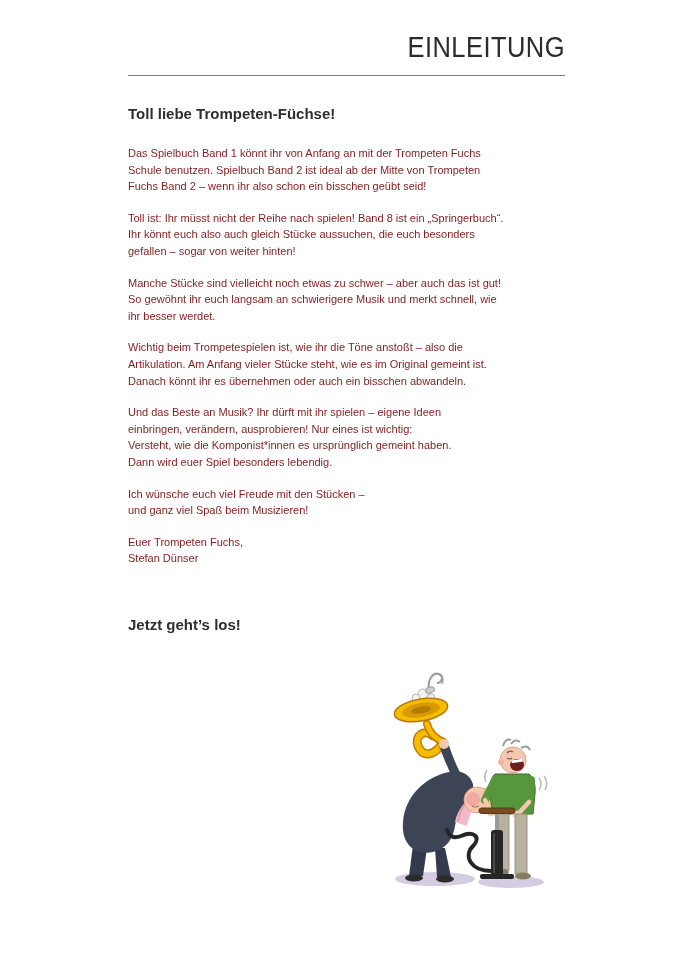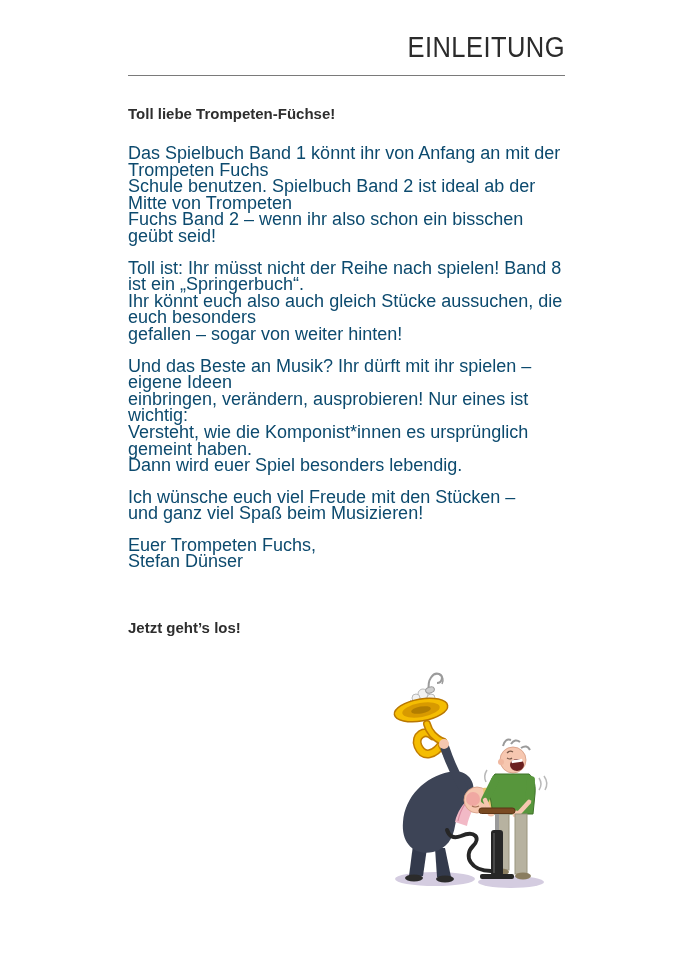--- a/index.html
+++ b/index.html
@@ -8,39 +8,45 @@
     font-family:"Liberation Sans", sans-serif; overflow:hidden;
   }
   .content { position:absolute; left:128px; top:33px; width:437px; }
   .header-title {
     margin:0; text-align:right; font-size:29px; font-weight:400;
     color:#2b2b2b; line-height:1; letter-spacing:0.5px;
     transform:scaleX(0.88); transform-origin:right center;
   }
   .rule { margin:13px 0 0 0; border:0; border-top:1.5px solid #7a7a7a; width:100%; }
   .greeting { margin:29px 0 22px 0; font-size:15px; font-weight:bold; color:#2e2e2e; line-height:18px; }
-  .content p { margin:0 0 15px 0; font-size:18px; line-height:16.6px; color:#0c4a6e; white-space:pre-line; }
+  .content p { margin:0 0 15px 0; font-size:11px; line-height:16.6px; color:#7f1d1d; white-space:pre-line; }
   .signature { margin-bottom:0 !important; }
   .closing { margin-top:50px !important; font-weight:bold; font-size:15px !important; color:#2e2e2e !important; }
   .illustration { position:absolute; left:383px; top:650px; width:172px; height:240px; }
 </style>
 </head>
 <body>
 
 <div class="page">
   <div class="content">
     <h1 class="header-title">EINLEITUNG</h1>
     <hr class="rule">
     <h2 class="greeting">Toll liebe Trompeten-Füchse!</h2>
     <p>Das Spielbuch Band 1 könnt ihr von Anfang an mit der Trompeten Fuchs
 Schule benutzen. Spielbuch Band 2 ist ideal ab der Mitte von Trompeten
 Fuchs Band 2 – wenn ihr also schon ein bisschen geübt seid!</p>
     <p>Toll ist: Ihr müsst nicht der Reihe nach spielen! Band 8 ist ein „Springerbuch“.
 Ihr könnt euch also auch gleich Stücke aussuchen, die euch besonders
 gefallen – sogar von weiter hinten!</p>
+    <p>Manche Stücke sind vielleicht noch etwas zu schwer – aber auch das ist gut!
+So gewöhnt ihr euch langsam an schwierigere Musik und merkt schnell, wie
+ihr besser werdet.</p>
+    <p>Wichtig beim Trompetespielen ist, wie ihr die Töne anstoßt – also die
+Artikulation. Am Anfang vieler Stücke steht, wie es im Original gemeint ist.
+Danach könnt ihr es übernehmen oder auch ein bisschen abwandeln.</p>
     <p>Und das Beste an Musik? Ihr dürft mit ihr spielen – eigene Ideen
 einbringen, verändern, ausprobieren! Nur eines ist wichtig:
 Versteht, wie die Komponist*innen es ursprünglich gemeint haben.
 Dann wird euer Spiel besonders lebendig.</p>
     <p>Ich wünsche euch viel Freude mit den Stücken –
 und ganz viel Spaß beim Musizieren!</p>
     <p class="signature">Euer Trompeten Fuchs,
 Stefan Dünser</p>
     <p class="closing">Jetzt geht’s los!</p>
   </div>

